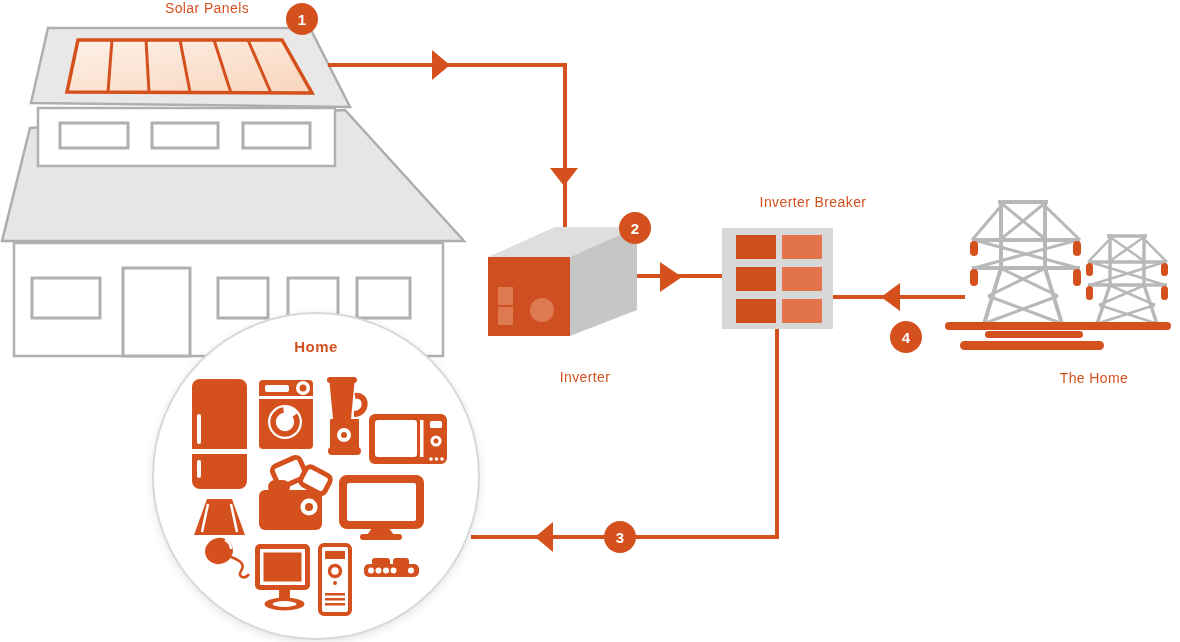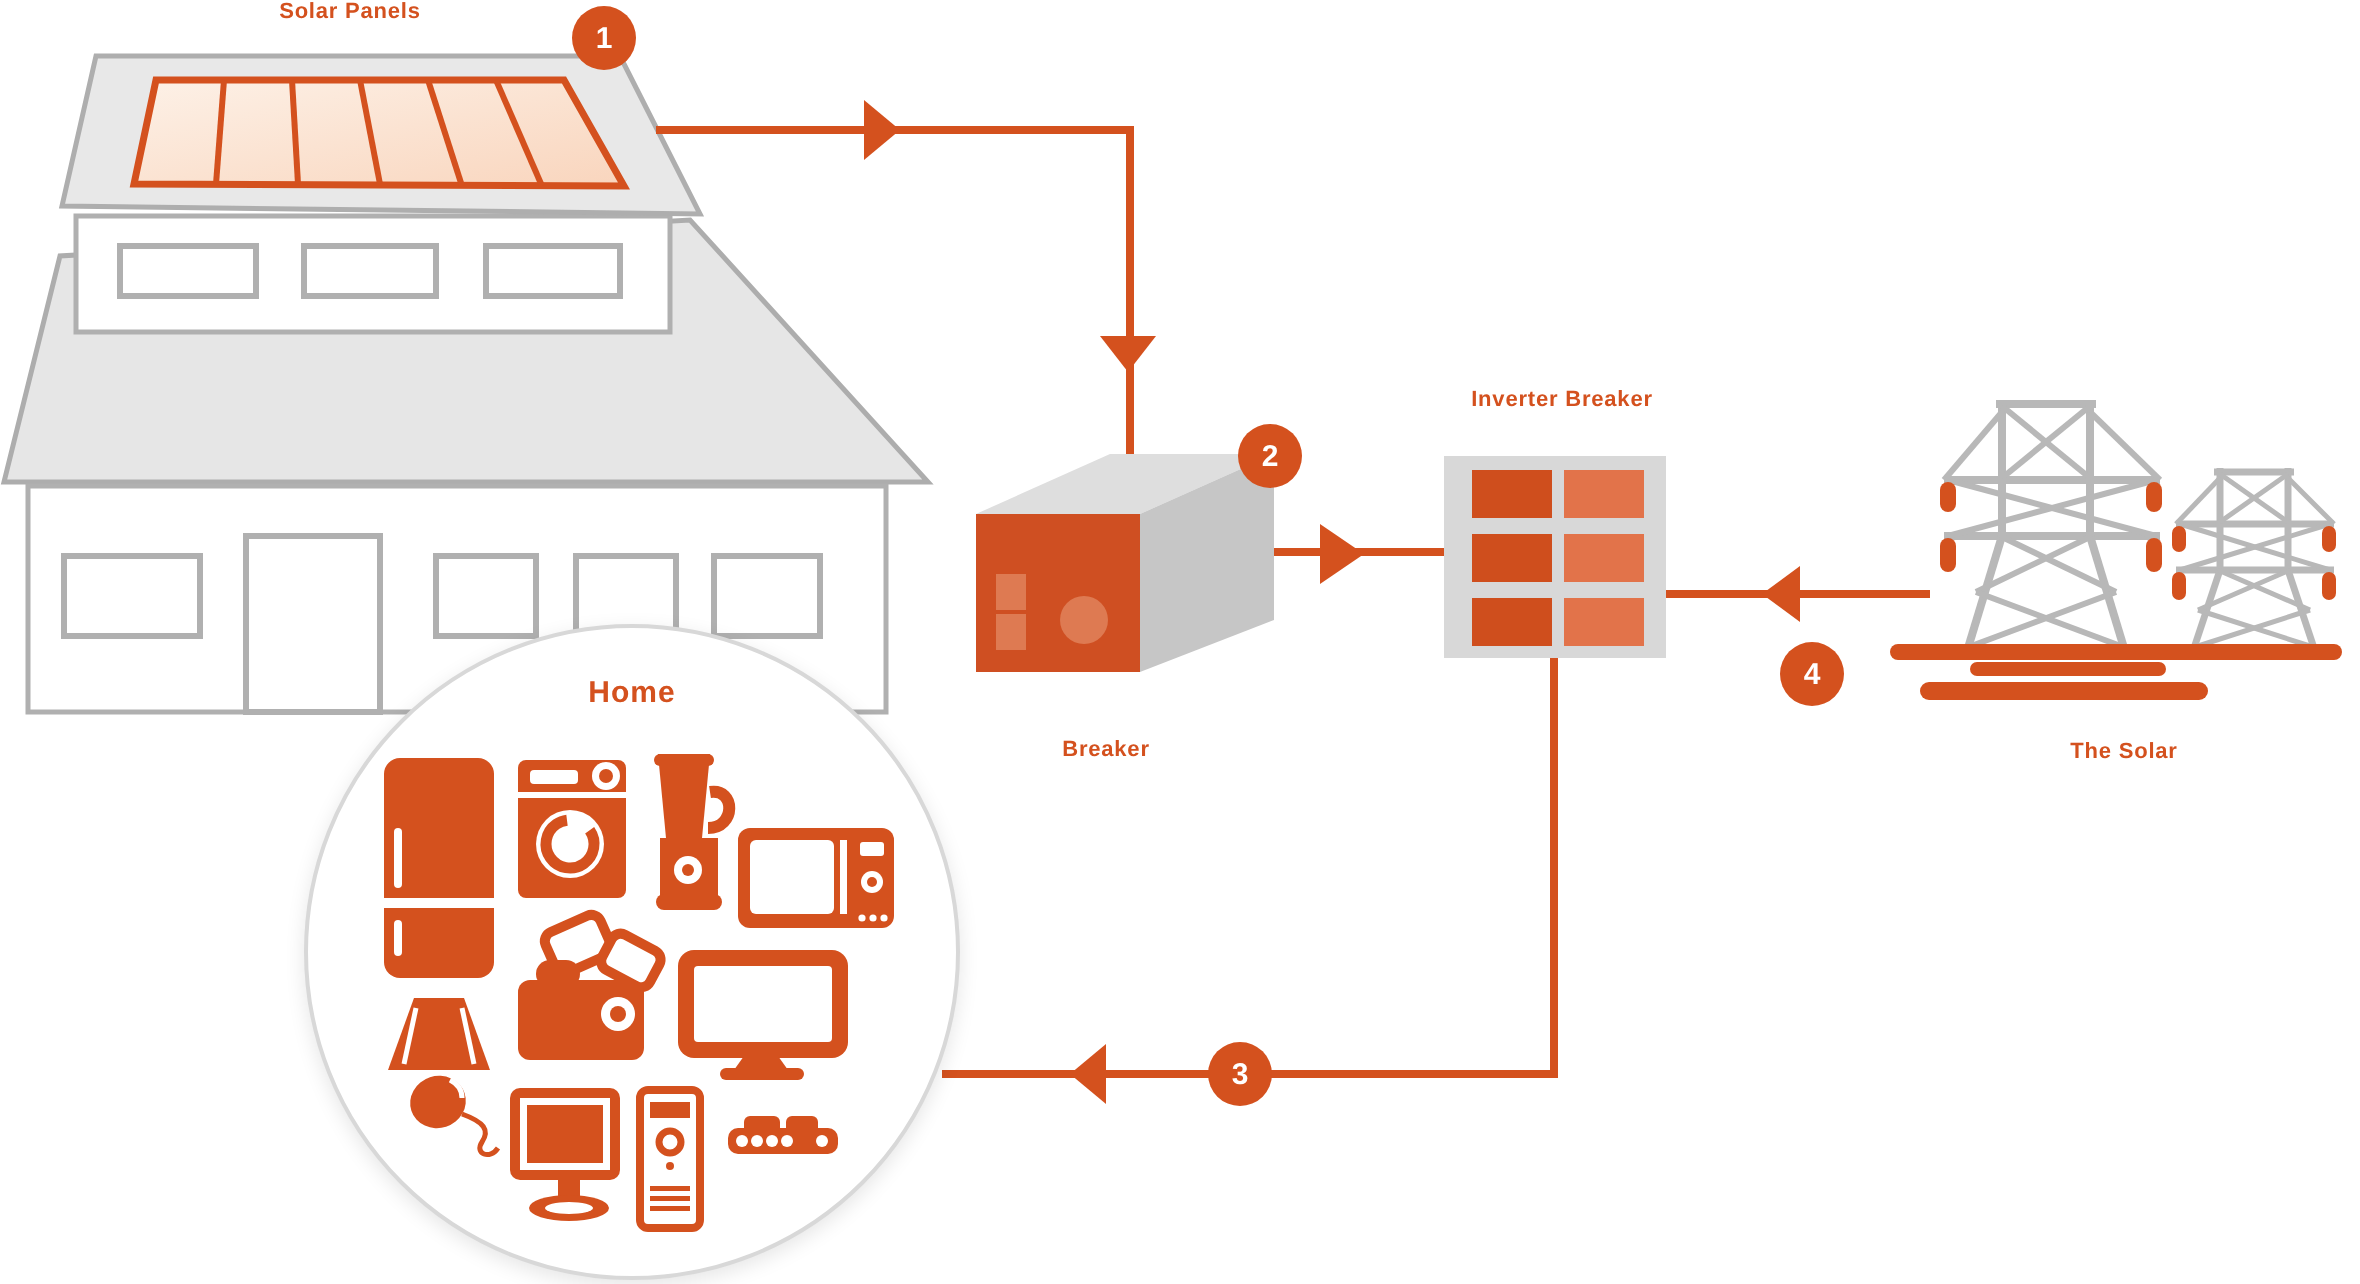--- a/index.html
+++ b/index.html
@@ -3,22 +3,22 @@
 <meta charset="utf-8">
 <style>
   html,body{margin:0;padding:0;background:#fff;}
   .canvas{
     position:relative;width:1180px;height:642px;background:#fff;
     overflow:hidden;font-family:"Liberation Sans",sans-serif;
   }
   .abs{position:absolute;}
   .label{
     position:absolute;transform:translateX(-50%);
-    color:#d4511e;font-weight:bold;font-size:11px;letter-spacing:.4px;
-    white-space:nowrap;z-index:6;
+    color:#d4511e;font-weight:normal;font-size:14px;letter-spacing:.4px;
+    white-space:nowrap;z-index:6;margin-left:32px;
   }
   .badge{
     position:absolute;width:32px;height:32px;border-radius:50%;
     background:#d4511e;color:#fff;font-weight:bold;font-size:15px;
     display:flex;align-items:center;justify-content:center;z-index:7;
   }
   .home-circle{
     position:absolute;left:152px;top:312px;width:328px;height:328px;
     background:#fff;border:2px solid #d8d8d8;border-radius:50%;
     box-shadow:0 3px 10px rgba(0,0,0,.10);z-index:5;box-sizing:border-box;text-align:right;
@@ -278,22 +278,22 @@
           <circle cx="224.5" cy="256.5" r="3" fill="#fff"></circle>
           <circle cx="232" cy="256.5" r="3" fill="#fff"></circle>
           <circle cx="239.5" cy="256.5" r="3" fill="#fff"></circle>
           <circle cx="257" cy="256.5" r="3" fill="#fff"></circle>
         </g>
       </g>
     </svg>
   </div>
 
   <div class="label" style="left:175px;top:0px">Solar Panels</div>
-  <div class="label" style="left:553px;top:369px">Breaker</div>
+  <div class="label" style="left:553px;top:369px">Inverter</div>
   <div class="label" style="left:781px;top:194px">Inverter Breaker</div>
-  <div class="label" style="left:1062px;top:370px">The Solar</div>
+  <div class="label" style="left:1062px;top:370px">The Home</div>
 
   <div class="badge" style="left:286px;top:3px">1</div>
   <div class="badge" style="left:619px;top:212px">2</div>
   <div class="badge" style="left:604px;top:521px">3</div>
   <div class="badge" style="left:890px;top:321px">4</div>
 
 </div>
 
 </body></html>

